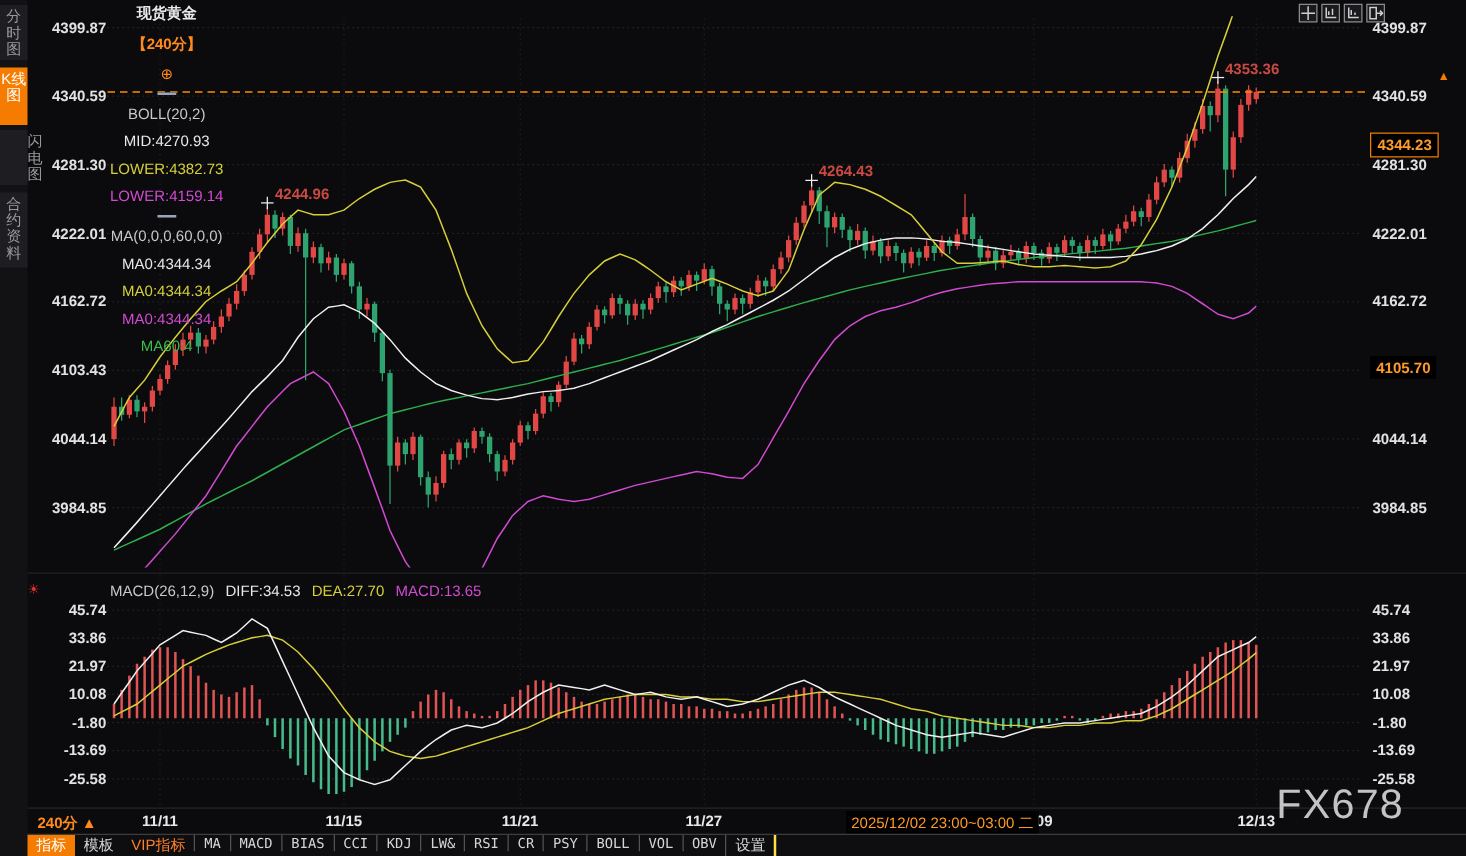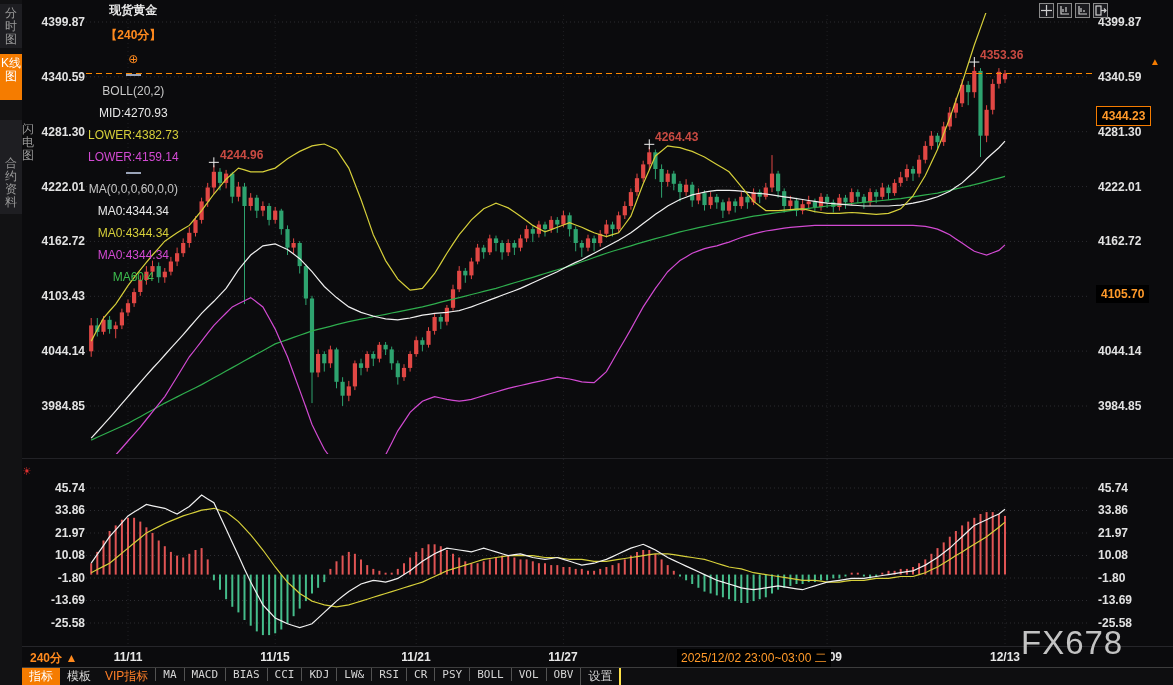--- a/index.html
+++ b/index.html
@@ -563,21 +563,21 @@
       </g>
       <g stroke="#f0f0f0">
         <line x1="969.3376000000001" y1="62.0337030700002" x2="979.3376000000001" y2="62.0337030700002"></line>
         <line x1="974.3376000000001" y1="57.0337030700002" x2="974.3376000000001" y2="67.0337030700002"></line>
       </g>
     </svg>
 
   <div class="sidebar" id="sidebar">
       <div class="side-tab" style="top: 4px; min-height: 44px;">分时图</div>
       <div class="side-tab active" style="top: 54px; min-height: 46px;">K线图</div>
-      <div class="side-tab" style="top: 120px; min-height: 44px; padding-left: 22px;">闪电图</div>
+      <div class="side-tab" style="top: 104px; min-height: 44px; padding-left: 22px;">闪电图</div>
       <div class="side-tab" style="top: 154px; min-height: 60px;">合约资料</div>
     </div>
 
   <div class="hdr">
     <span class="w bold">现货黄金</span>
     <span class="orange bold">【240分】</span>
     <span class="orange">⊕</span>
     <span class="mini-chart"></span>
     <span class="gray">BOLL(20,2)</span>
     <span class="w">MID:4270.93</span>
@@ -660,20 +660,26 @@
   <div class="price-box" style="top:285px;">4105.70</div>
   <div class="axis-arrow">▲</div>
 
   <div id="annos">
       <div class="anno-label" style="left: 220px; top: 148px;">4244.96</div>
       <div class="anno-label" style="left: 655px; top: 130px;">4264.43</div>
       <div class="anno-label" style="left: 980px; top: 48px;">4353.36</div>
     </div>
 
   <span class="burst">☀</span>
+  <div class="macd-hdr">
+    <span class="gray">MACD(26,12,9)</span>
+    <span class="w">DIFF:34.53</span>
+    <span class="yel">DEA:27.70</span>
+    <span class="mag">MACD:13.65</span>
+  </div>
 
   <div class="xrow">
     <span class="period-lab"><span>240分</span> <span>▲</span></span>
     <span id="dates"><span class="date-lab" style="left: 128px;">11/11</span><span class="date-lab" style="left: 275px;">11/15</span><span class="date-lab" style="left: 416px;">11/21</span><span class="date-lab" style="left: 563px;">11/27</span><span class="date-lab" style="left: 827px;">12/09</span><span class="date-lab" style="left: 1005px;">12/13</span></span>
     <span class="tooltip">2025/12/02 23:00~03:00 二</span>
   </div>
 
   <div class="watermark">FX678</div>
 
   <div class="toolbar" id="toolbar">

